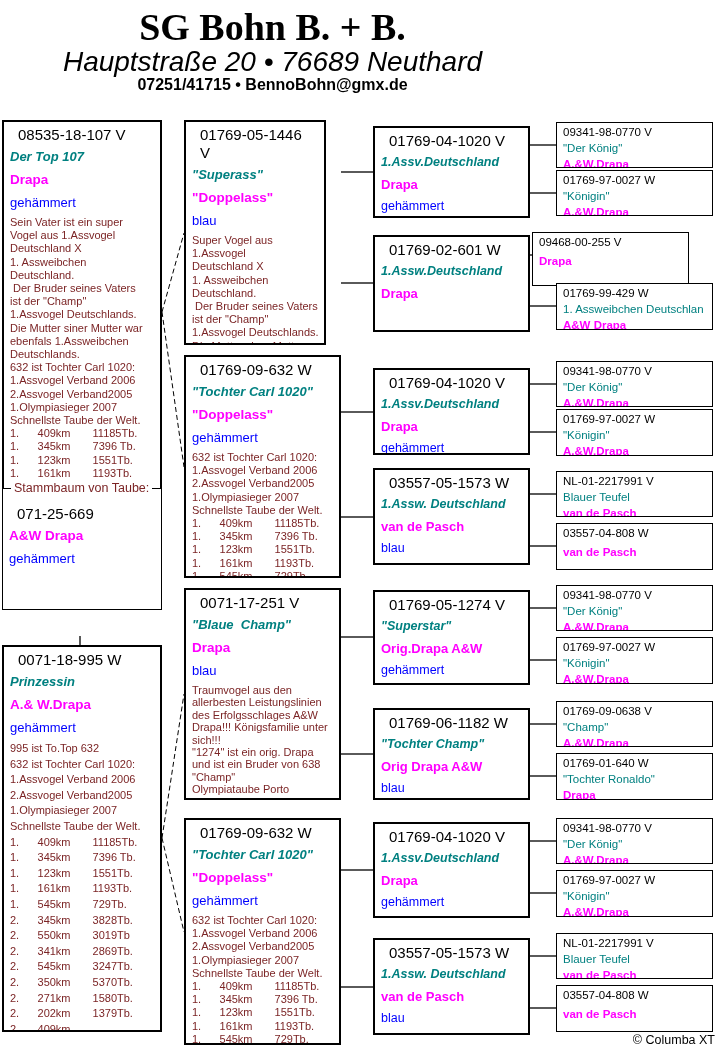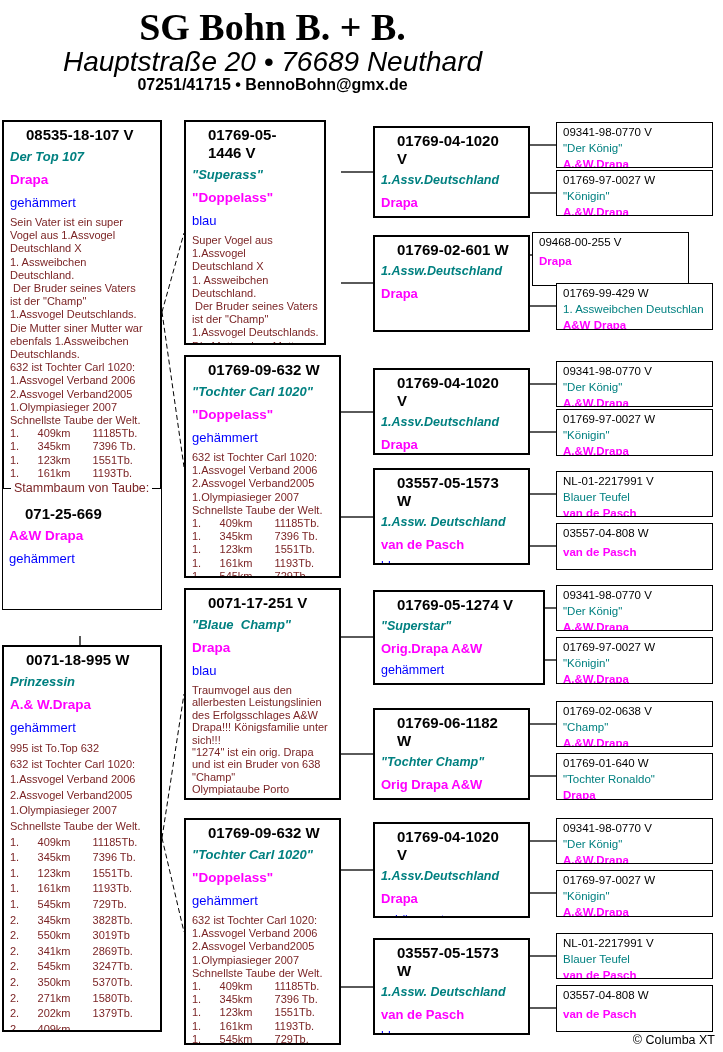--- a/index.html
+++ b/index.html
@@ -9,21 +9,21 @@
   }
   
   #header { position:absolute; left:0; top:6px; width:545px; text-align:center; }
   .title { font-family:"Liberation Serif", serif; font-weight:bold; font-size:38px; line-height:42px; color:#000; }
   .address { font-style:italic; font-size:28px; line-height:27px; color:#000; }
   .contact { font-weight:bold; font-size:16px; line-height:20px; color:#000; }
   
   .box { position:absolute; box-sizing:border-box; background:#fff; border:2px solid #000;
          overflow:hidden; padding:2px 3px 2px 6px; }
   .b4 { border-width:1px; padding-top:3px; }
-  .ring { font-size:15px; font-weight:bold; color:#000; margin:2px 16px 5px; line-height:18px; }
+  .ring { font-size:15px; font-weight:normal; color:#000; margin:2px 8px 5px; line-height:18px; }
   .bird-name { font-size:13px; font-weight:bold; font-style:italic; color:#008080;
                margin-bottom:8px; line-height:15px; white-space:pre-wrap; }
   .strain { font-size:13.5px; font-weight:bold; color:#ff00ff; margin-bottom:8px; line-height:15px; }
   .colorline { font-size:13px; color:#0000ff; margin-bottom:6px; line-height:15px; }
   .body-text { font-size:11px; line-height:13.2px; color:#7b2425; white-space:pre-wrap;
                tab-size:9; -moz-tab-size:9; }
   .lh-wide { line-height:15.6px; }
   
   .b4 .ring { font-size:11.5px; font-weight:normal; margin:0 0 3px; line-height:13px; }
   .b4 .bird-name { font-size:11.5px; font-weight:normal; font-style:normal; margin-bottom:3px;
@@ -240,21 +240,21 @@
     <div class="bird-name">1.Assv.Deutschland</div>
     <div class="strain">Drapa</div>
     <div class="colorline">gehämmert</div>
   </div>
   <div class="box b3" style="left:373px;top:468px;width:157px;height:97px">
     <div class="ring">03557-05-1573 W</div>
     <div class="bird-name">1.Assw. Deutschland</div>
     <div class="strain">van de Pasch</div>
     <div class="colorline">blau</div>
   </div>
-  <div class="box b3" style="left:373px;top:590px;width:172px;height:95px">
+  <div class="box b3" style="left:373px;top:590px;width:157px;height:95px">
     <div class="ring">01769-05-1274 V</div>
     <div class="bird-name">"Superstar"</div>
     <div class="strain">Orig.Drapa A&amp;W</div>
     <div class="colorline">gehämmert</div>
   </div>
   <div class="box b3" style="left:373px;top:708px;width:157px;height:92px">
     <div class="ring">01769-06-1182 W</div>
     <div class="bird-name">"Tochter Champ"</div>
     <div class="strain">Orig Drapa A&amp;W</div>
     <div class="colorline">blau</div>
@@ -316,21 +316,21 @@
     <div class="ring">09341-98-0770 V</div>
     <div class="bird-name">"Der König"</div>
     <div class="strain">A.&amp;W.Drapa</div>
   </div>
   <div class="box b4" style="left:556px;top:637px;width:157px;height:47px">
     <div class="ring">01769-97-0027 W</div>
     <div class="bird-name">"Königin"</div>
     <div class="strain">A.&amp;W.Drapa</div>
   </div>
   <div class="box b4" style="left:556px;top:701px;width:157px;height:46px">
-    <div class="ring">01769-02-0638 V</div>
+    <div class="ring">01769-09-0638 V</div>
     <div class="bird-name">"Champ"</div>
     <div class="strain">A.&amp;W.Drapa</div>
   </div>
   <div class="box b4" style="left:556px;top:753px;width:157px;height:47px">
     <div class="ring">01769-01-640 W</div>
     <div class="bird-name">"Tochter Ronaldo"</div>
     <div class="strain">Drapa</div>
   </div>
   <div class="box b4" style="left:556px;top:818px;width:157px;height:46px">
     <div class="ring">09341-98-0770 V</div>

